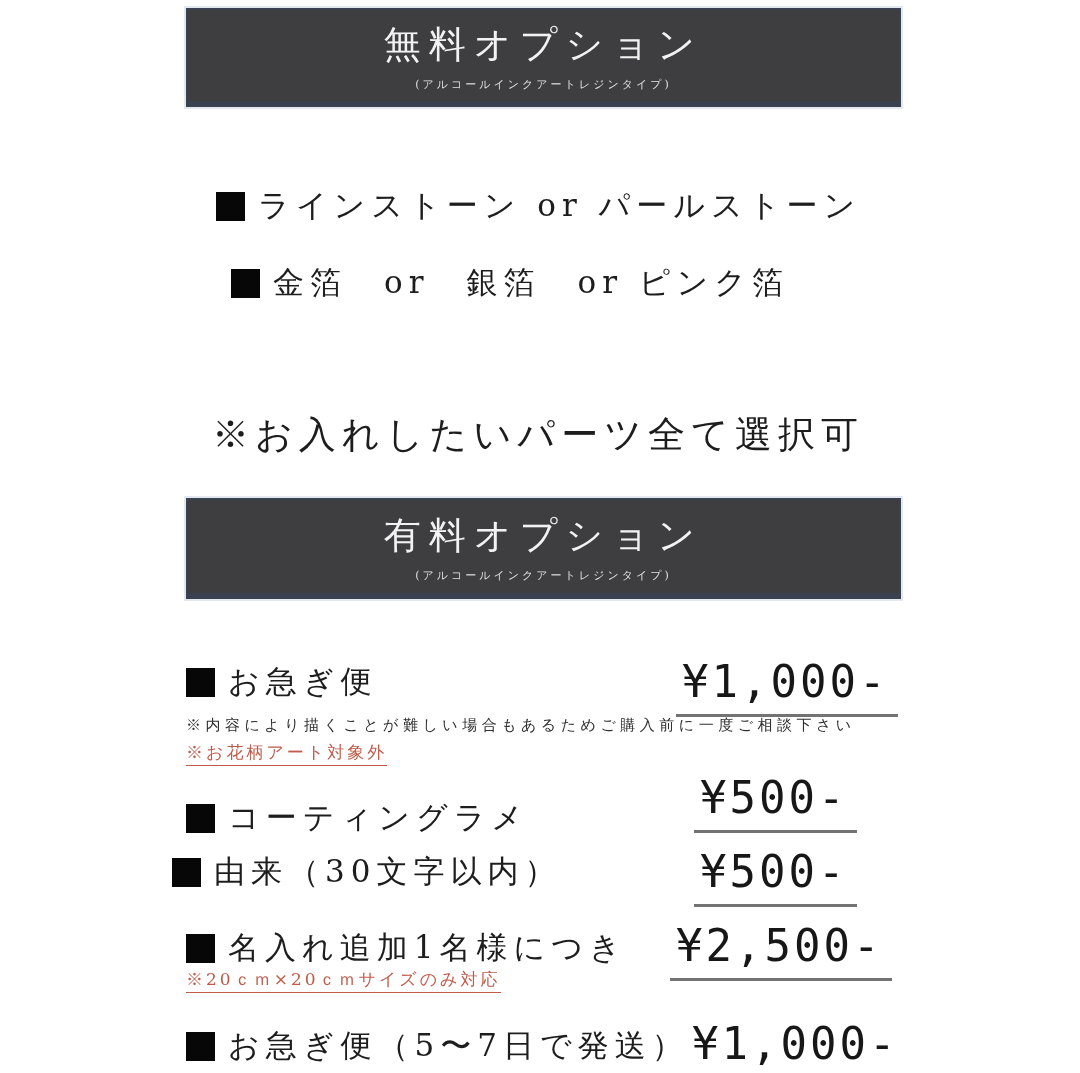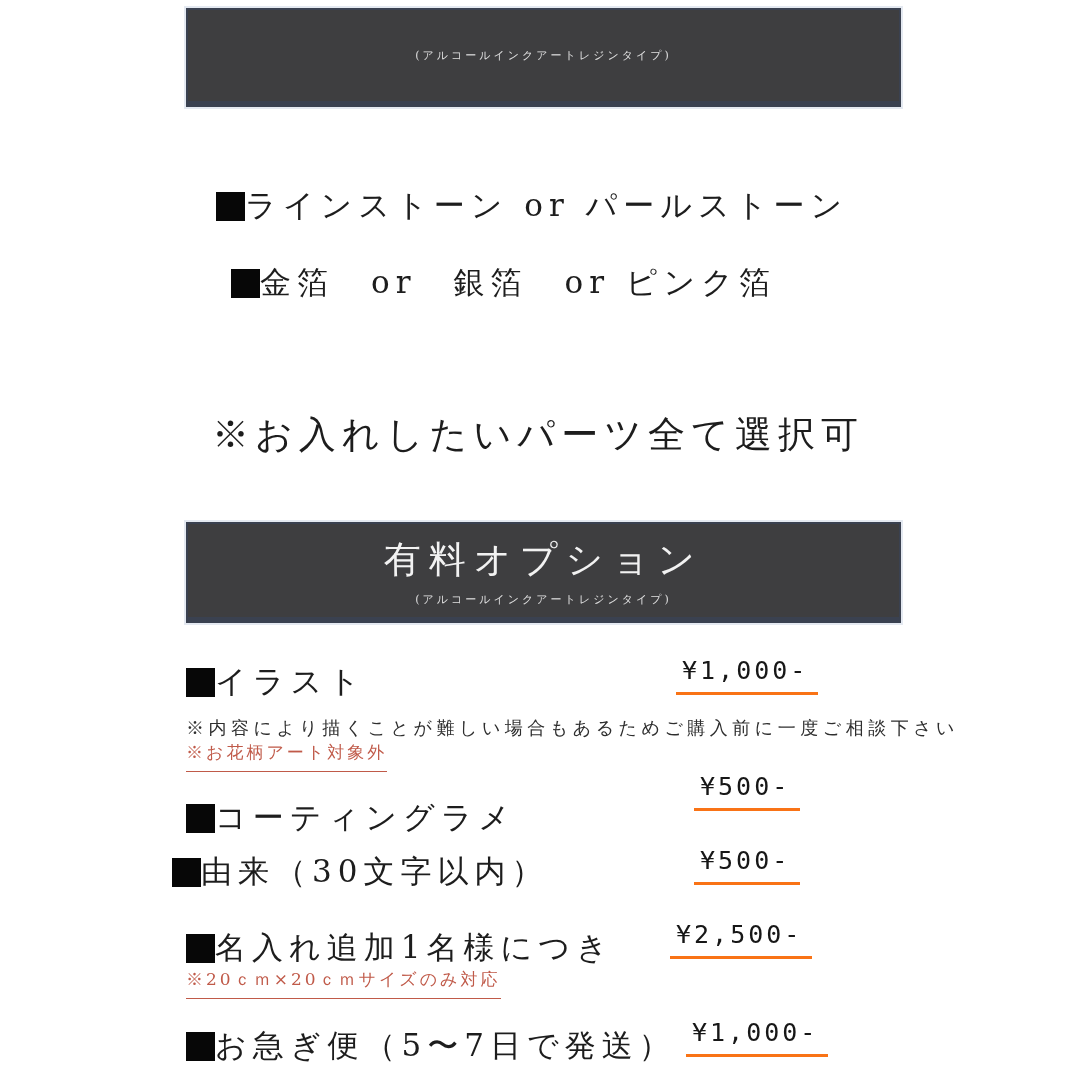--- a/index.html
+++ b/index.html
@@ -25,86 +25,87 @@
     gap:7px;
     color:#f2f2f2;
     text-align:center;
   }
   .band-title { font-size:37px; letter-spacing:8px; white-space:nowrap; }
   .band-subtitle { font-size:11px; letter-spacing:3px; color:#e0e0e0; white-space:nowrap; }
 
   
   .row {
     position:absolute;
-    display:flex; align-items:center; 
+    display:flex; align-items:center; gap:13px;
     font-size:31px; letter-spacing:6px;
     white-space:nowrap;
   }
   .bullet {
     width:29px; height:29px; background:#070707; flex:none;
     display:inline-block;
   }
 
   .big-note {
     position:absolute;
     font-size:37px; letter-spacing:6px; white-space:nowrap;
   }
   .small-note {
     position:absolute;
-    font-size:18px; letter-spacing:4.5px; color:#2e2e2e; white-space:nowrap;
+    font-size:15px; letter-spacing:4.5px; color:#2e2e2e; white-space:nowrap;
   }
   .red-note {
     position:absolute;
     font-size:17px; letter-spacing:3px;
     color:#c05a49;
     border-bottom:1px solid #c05a49;
-    padding-bottom:7px;
+    padding-bottom:1px;
     white-space:nowrap;
   }
 
   .price {
     position:absolute;
     font-family:"DejaVu Sans Mono", monospace;
-    font-size:25px; letter-spacing:3px;
+    font-size:44px; letter-spacing:3px;
     color:#171717;
-    border-bottom:3px solid #f97316;
+    border-bottom:3px solid #737373;
     padding:0 10px 7px 6px;
     white-space:nowrap;
   }
 </style>
 </head>
 <body>
 
 <div class="page">
 
   <div class="band" style="top:8px; height:99px;">
+    <div class="band-title">無料オプション</div>
     <div class="band-subtitle">(アルコールインクアートレジンタイプ)</div>
   </div>
 
   <div class="row" style="left:216px; top:185px;">
     <span class="bullet"></span>
     <span>ラインストーン or パールストーン</span>
   </div>
 
   <div class="row" style="left:216px; top:262px;padding-left:15px;">
     <span class="bullet"></span>
     <span>金箔　or　銀箔　or ピンク箔</span>
   </div>
 
 
   <div class="big-note" style="left:212px; top:410px;">※お入れしたいパーツ全て選択可</div>
 
-  <div class="band" style="top:498px; height:101px;margin-top:24px;">
+  <div class="band" style="top:498px; height:101px;">
     <div class="band-title">有料オプション</div>
     <div class="band-subtitle">(アルコールインクアートレジンタイプ)</div>
   </div>
 
   <div class="row" style="left:186px; top:661px;">
     <span class="bullet"></span>
-    <span>イラスト</span>
+    <span>お急ぎ便</span>
   </div>
   <div class="price" style="left:676px; top:656px;">¥1,000-</div>
   <div class="small-note" style="left:186px; top:716px;">※内容により描くことが難しい場合もあるためご購入前に一度ご相談下さい</div>
   <div class="red-note" style="left:186px; top:741px;">※お花柄アート対象外</div>
 
   <div class="row" style="left:186px; top:777px;margin-top:20px;">
     <span class="bullet"></span>
     <span>コーティングラメ</span>
   </div>
   <div class="price" style="left:694px; top:772px;">¥500-</div>

